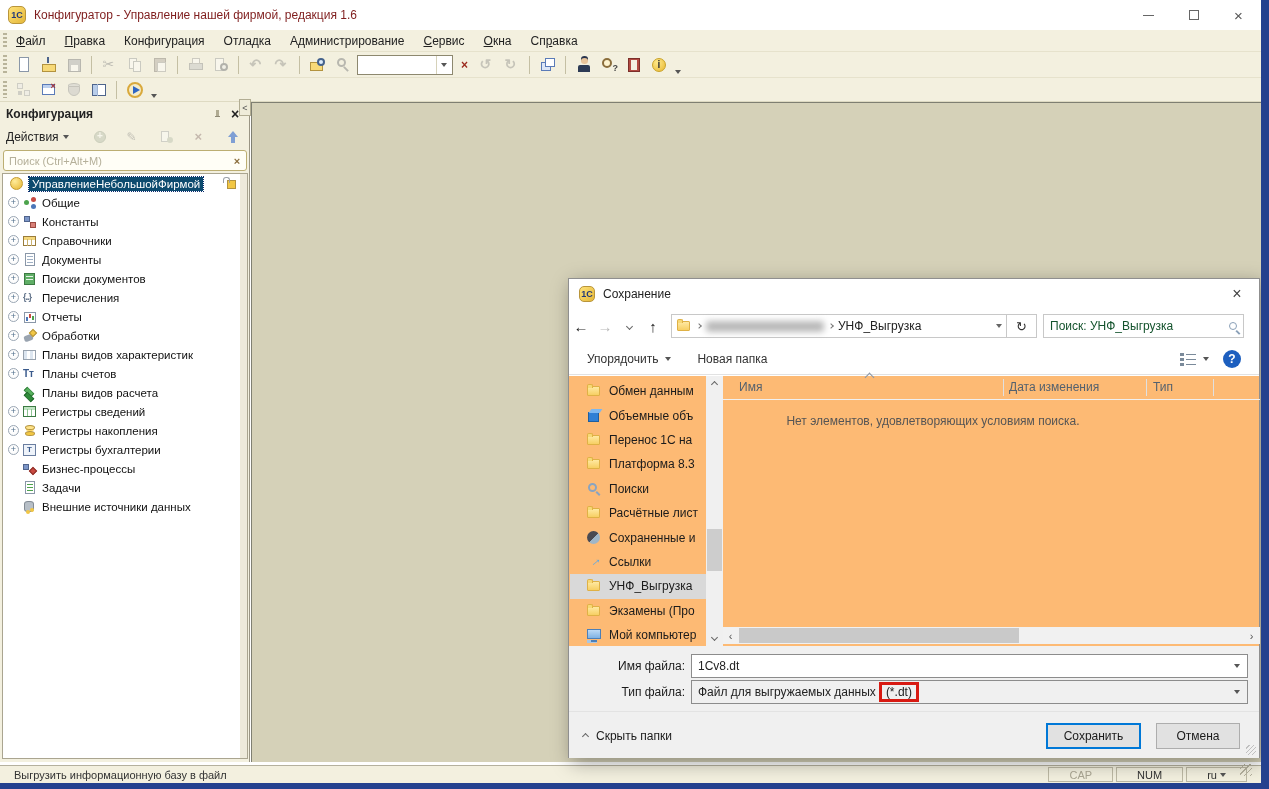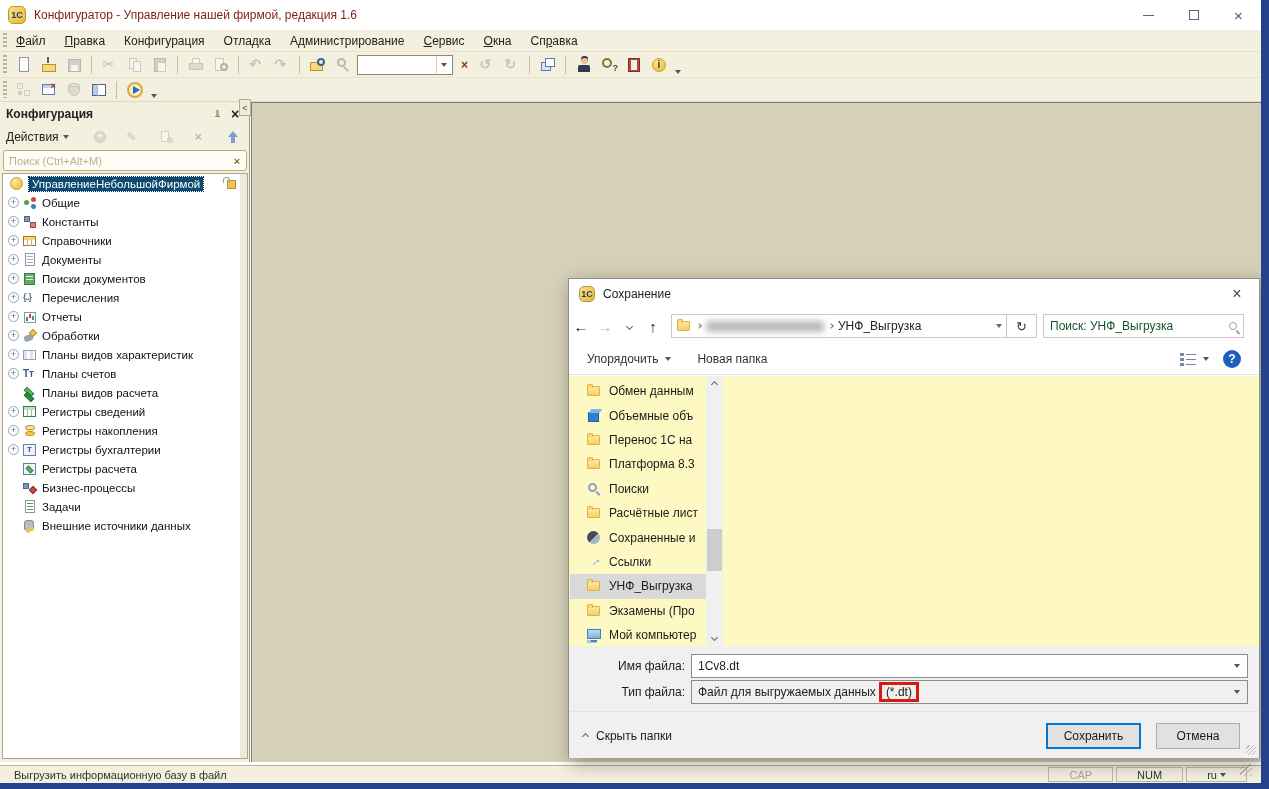--- a/index.html
+++ b/index.html
@@ -183,21 +183,21 @@
   .mag{width:8px;height:8px;border:1.6px solid #8aa0b8;border-radius:50%;position:relative;flex:none}
   .mag::after{content:"";position:absolute;left:7px;top:7px;width:1.6px;height:5px;background:#8aa0b8;transform:rotate(-45deg)}
   .dlg-search .mag{margin-left:auto}
   .dlg-toolbar{position:absolute;left:0;top:64px;width:100%;height:32px;display:flex;align-items:center;padding:0 18px;gap:26px;background:#fff;border-bottom:1px solid #e2e2e2}
   .dlg-tb-item{display:flex;align-items:center;gap:7px;color:#333}
   .dlg-tb-right{margin-left:auto;display:flex;align-items:center;gap:14px}
   .view-ico{width:16px;height:14px;position:relative}
   .view-ico::before{content:"";position:absolute;left:0;top:1px;width:4px;height:3px;background:#7a8a9a;box-shadow:0 5px 0 #7a8a9a,0 10px 0 #7a8a9a}
   .view-ico::after{content:"";position:absolute;left:6px;top:2px;width:10px;height:1.5px;background:#7a8a9a;box-shadow:0 5px 0 #7a8a9a,0 10px 0 #7a8a9a}
   .help-ico{width:18px;height:18px;border-radius:50%;background:#1d5fbf;color:#fff;font-weight:bold;font-size:12px;display:flex;align-items:center;justify-content:center}
-  .dlg-content{position:absolute;left:0;top:97px;width:100%;height:270px;background:#fef9c3}
+  .dlg-content{position:absolute;left:0;top:97px;width:100%;height:270px;background:#fdba74}
   .dlg-side{position:absolute;left:1px;top:3px;width:136px;height:264px;overflow:hidden}
   .srow{height:24.4px;display:flex;align-items:center;padding-left:16px;gap:7px;white-space:nowrap;font-size:12px;color:#1b1b1b}
   .srow.sel{background:#d9d9d9}
   .dico{width:16px;height:16px}
   .d-folder::before{left:1px;top:3px;width:13px;height:10px;background:linear-gradient(to bottom,#ffe9a2,#f7cf63);border:1px solid #dfb145;border-radius:1px}
   .d-folder::after{left:1px;top:1px;width:6px;height:4px;background:#f7d977;border:1px solid #dfb145;border-bottom:0;border-radius:2px 2px 0 0}
   .d-3d-objects::before{left:2px;top:4px;width:11px;height:10px;background:#2f7fd4;border:1px solid #1f5f9f}
   .d-3d-objects::after{left:4px;top:1px;width:11px;height:4px;background:#7db7ef;transform:skewX(-35deg)}
   .d-search::before{left:2px;top:2px;width:9px;height:9px;border:2px solid #8aa4c0;border-radius:50%}
   .d-search::after{left:11px;top:10px;width:2px;height:5px;background:#8aa4c0;transform:rotate(-45deg)}
@@ -470,25 +470,20 @@
           <span class="ic tico t-accumulation-registers"></span>
           <span class="tlabel">Регистры накопления</span>
         </div>
         <div class="trow">
           <span class="expander">+</span>
           <span class="ic tico t-accounting-registers"></span>
           <span class="tlabel">Регистры бухгалтерии</span>
         </div>
         <div class="trow">
           <span class="expander" style="visibility: hidden;">+</span>
-          <span class="ic tico t-calculation-registers"></span>
-          <span class="tlabel">Регистры расчета</span>
-        </div>
-        <div class="trow">
-          <span class="expander" style="visibility: hidden;">+</span>
           <span class="ic tico t-business-processes"></span>
           <span class="tlabel">Бизнес-процессы</span>
         </div>
         <div class="trow">
           <span class="expander" style="visibility: hidden;">+</span>
           <span class="ic tico t-tasks"></span>
           <span class="tlabel">Задачи</span>
         </div>
         <div class="trow">
           <span class="expander" style="visibility: hidden;">+</span>
@@ -608,20 +603,37 @@
       </div>
       <div class="vscroll">
         <span class="vs-btn" style="top:0">
             <span class="chev small up"></span>
           </span>
         <span class="vs-thumb"></span>
         <span class="vs-btn" style="bottom:0">
             <span class="chev small"></span>
           </span>
       </div>
+      <div class="dlg-list">
+        <div class="list-header">
+          <span class="col-lbl" style="left:16px">Имя</span>
+          <span class="sort-caret"></span>
+          <span class="col-div" style="left:280px"></span>
+          <span class="col-lbl" style="left:286px">Дата изменения</span>
+          <span class="col-div" style="left:423px"></span>
+          <span class="col-lbl" style="left:430px">Тип</span>
+          <span class="col-div" style="left:490px"></span>
+        </div>
+        <div class="empty-msg">Нет элементов, удовлетворяющих условиям поиска.</div>
+        <div class="hscroll">
+          <span class="hs-arrow">‹</span>
+          <span class="hs-thumb"></span>
+          <span class="hs-arrow right">›</span>
+        </div>
+      </div>
     </div>
 
     <div class="dlg-fields">
       <div class="frow" style="top:8px">
         <span class="flabel">Имя файла:</span>
         <span class="fctl">
           <span>1Cv8.dt</span>
           <span class="tri sm"></span>
         </span>
       </div>

